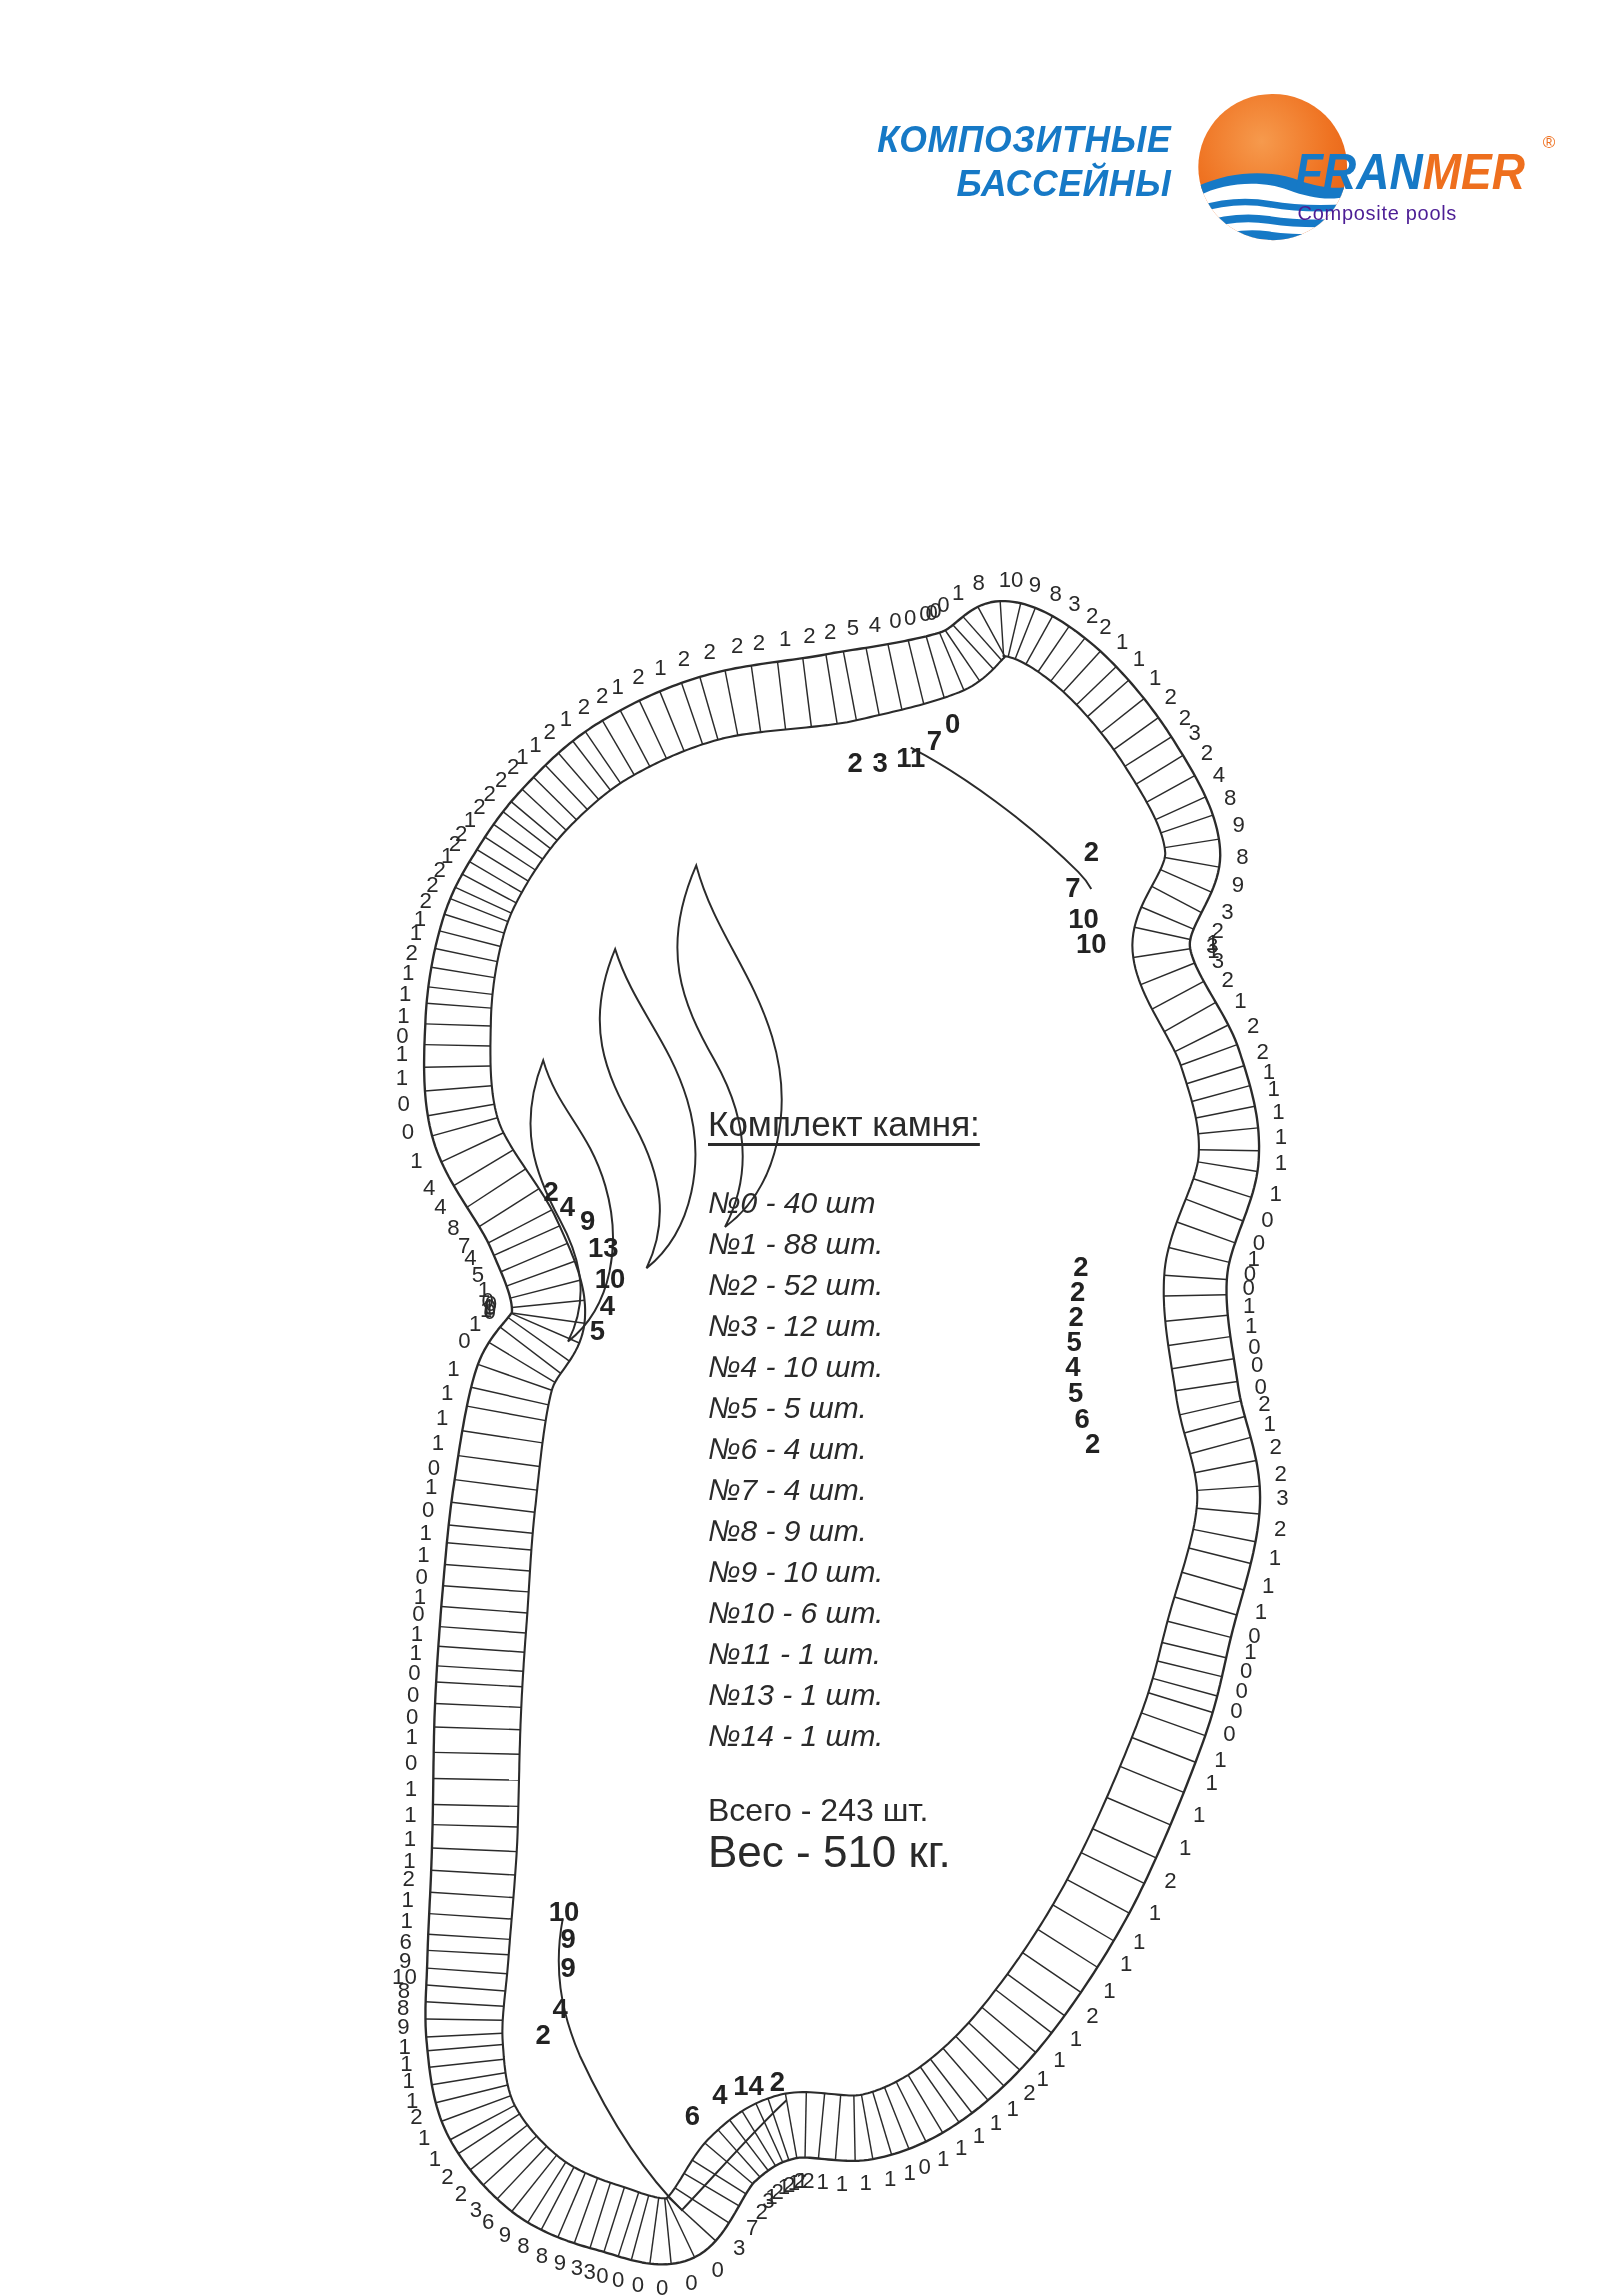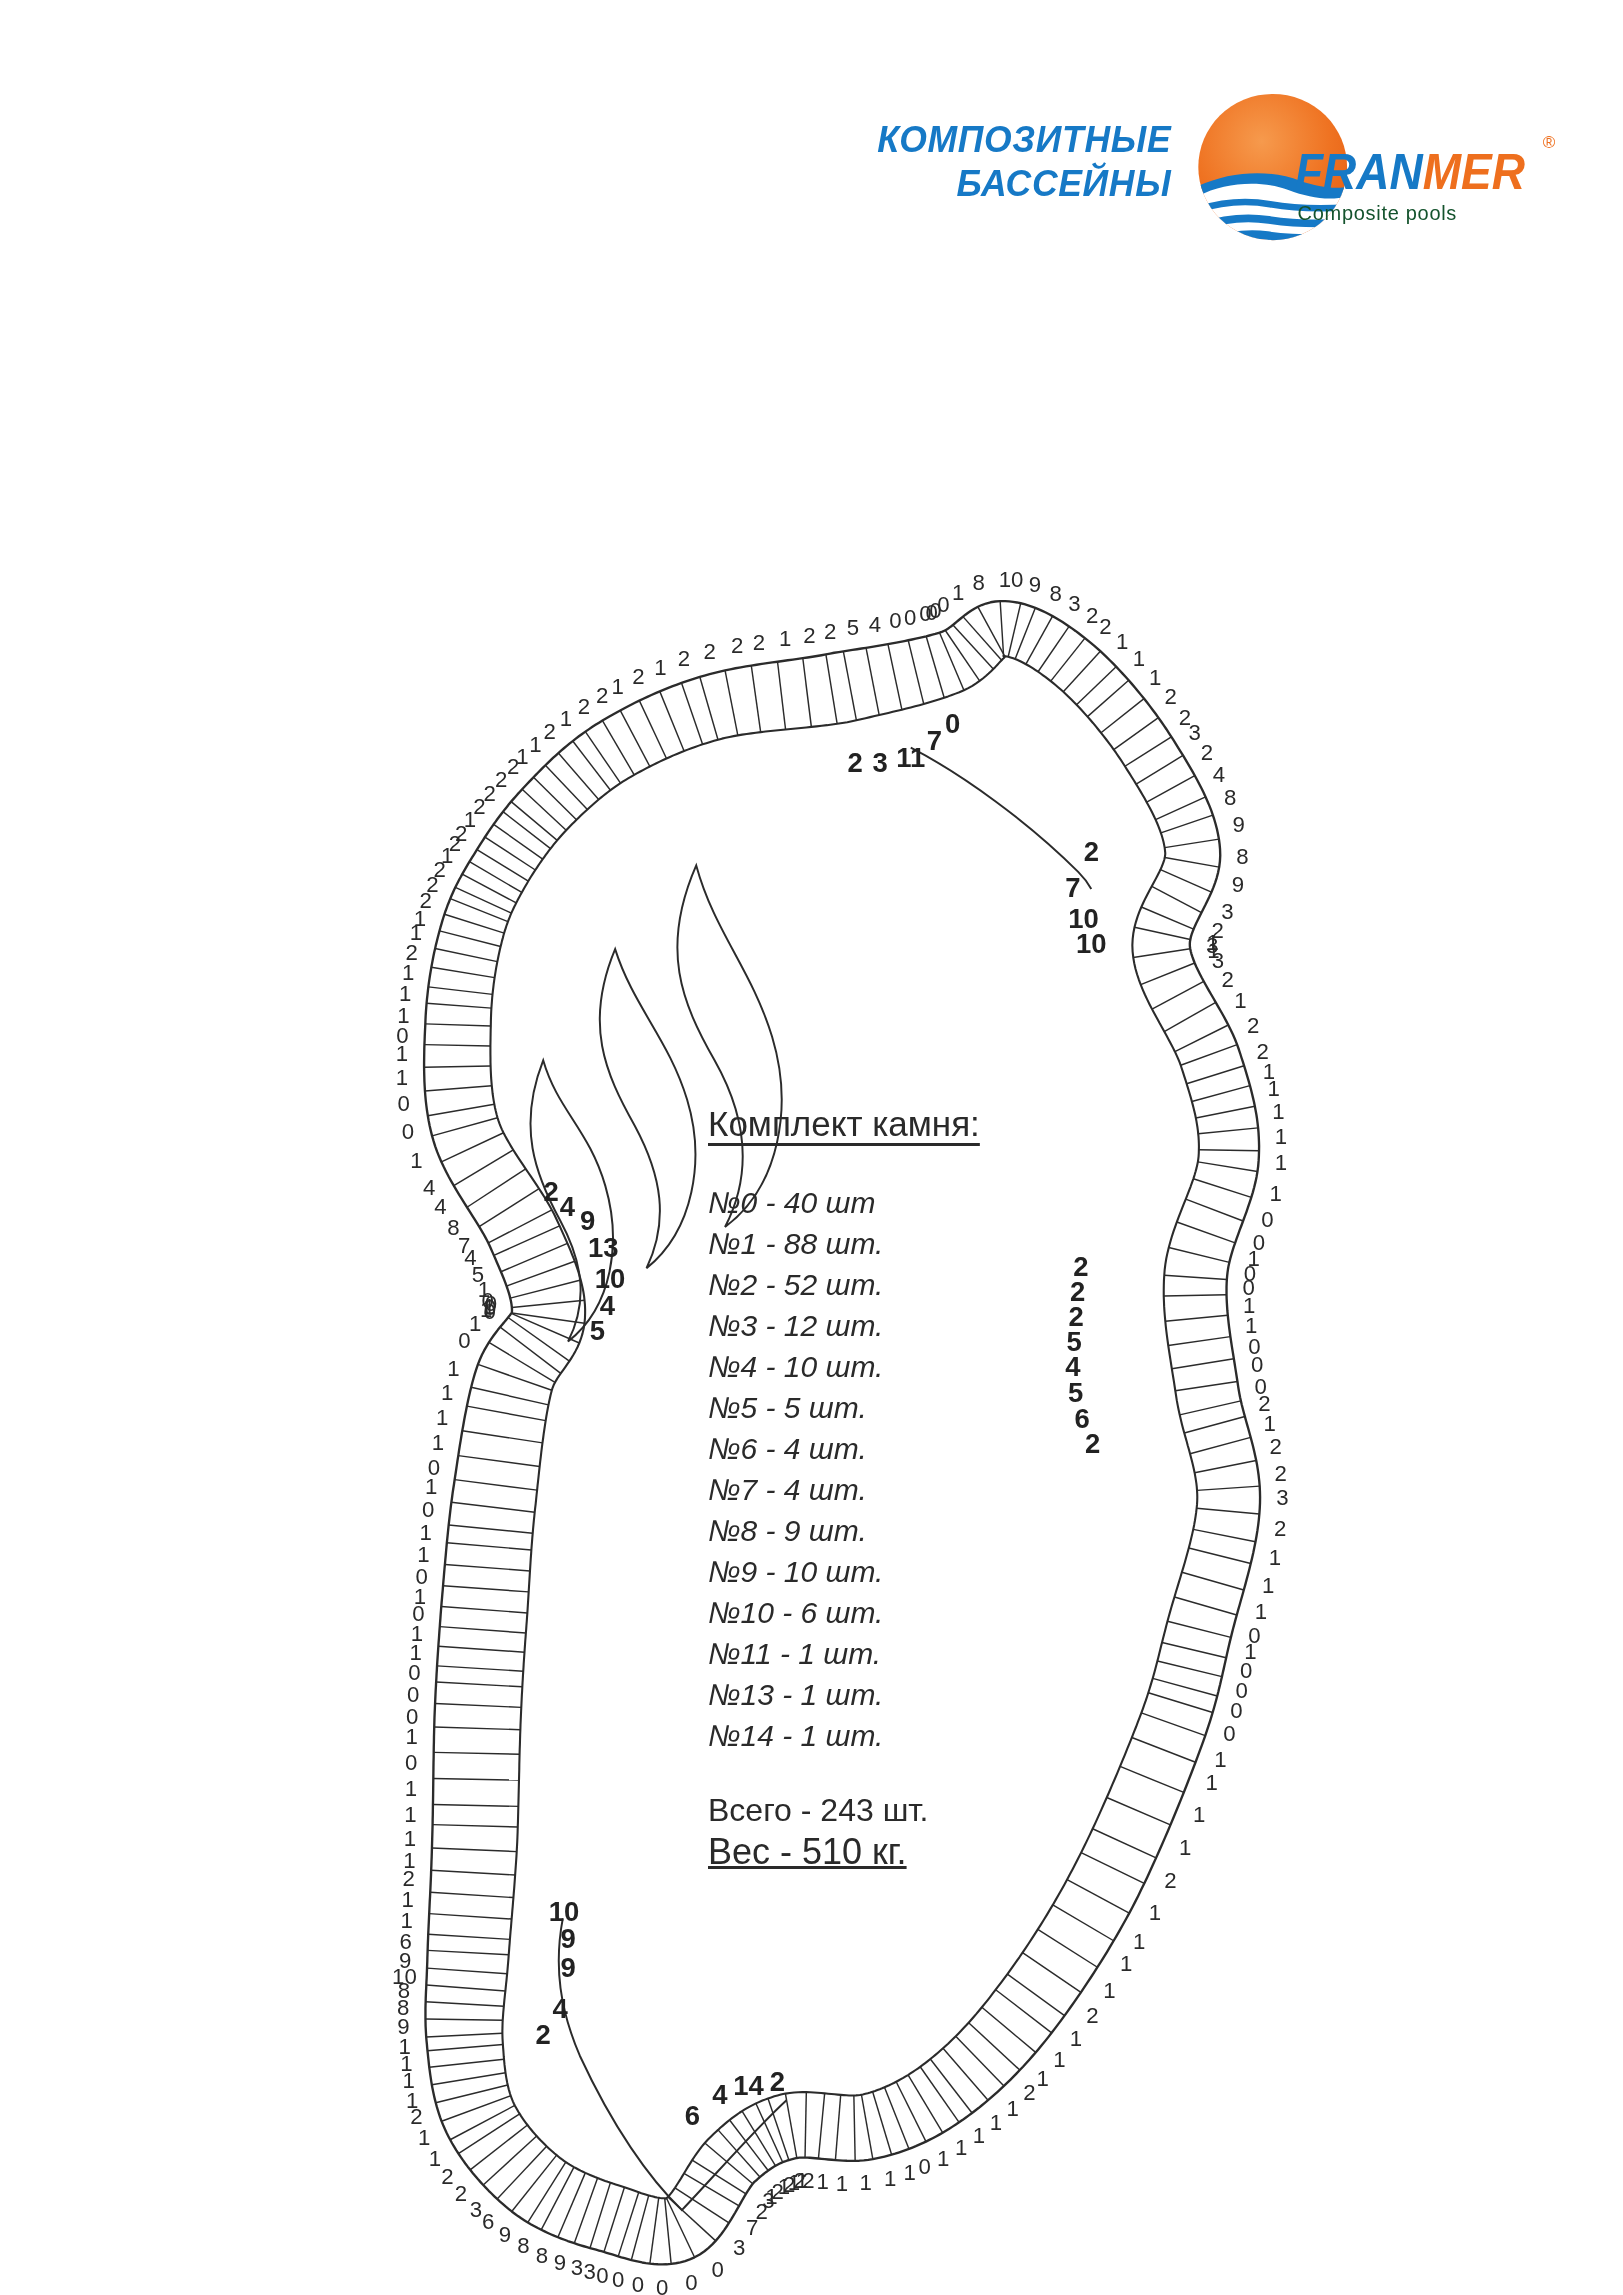--- a/index.html
+++ b/index.html
@@ -11,32 +11,32 @@
   .logo-text{position:absolute;right:366px;top:26px;text-align:right;color:#1679c6;
              font-weight:bold;font-style:italic;line-height:1.18;transform:scaleX(.96);transform-origin:right;}
   .logo-line1{font-size:37px;letter-spacing:0.7px;}
   .logo-line2{font-size:37px;letter-spacing:0.7px;}
   .logo-ball{position:absolute;left:288px;top:0px;width:154px;height:154px;}
   .brand{position:absolute;left:386px;top:51px;width:242px;font-style:italic;font-weight:bold;white-space:nowrap;}
   .brand-main{font-size:50px;letter-spacing:0px;transform:scaleX(.92);transform-origin:left;display:inline-block;}
   .brand-blue{color:#1679c6;}
   .brand-orange{color:#ee6f1e;}
   .brand-reg{position:absolute;right:-18.3px;top:-10.5px;font-size:17px;color:#ee6f1e;font-style:normal;font-weight:normal;}
-  .brand-tagline{font-size:20px;color:#14532d;font-weight:normal;font-style:normal;margin-top:1.3px;letter-spacing:0.7px;padding-left:2.6px;}
+  .brand-tagline{font-size:20px;color:#4c1d95;font-weight:normal;font-style:normal;margin-top:1.3px;letter-spacing:0.7px;padding-left:2.6px;}
 
   
   .title{position:absolute;left:0;top:228px;width:1624px;text-align:center;color:#2a2a2a;}
   .title div{line-height:74px;font-size:60px;transform:scaleX(.88);transform-origin:center;white-space:nowrap;}
 
   
   .legend{position:absolute;left:708px;top:1064px;color:#2a2a2a;}
   .legend-heading{font-size:35px;text-decoration:underline;text-underline-offset:6.5px;margin-bottom:38px;}
   .legend-item{font-size:30px;line-height:41px;white-space:nowrap;font-style:italic;}
   .legend-total{font-size:32px;line-height:41px;margin-top:34px;white-space:nowrap;}
-  .legend-weight{font-size:36px;line-height:41px;white-space:nowrap;text-decoration:underline;}
+  .legend-weight{font-size:44px;line-height:41px;white-space:nowrap;}
 
   
   #diagram{position:absolute;left:0;top:0;width:1624px;height:2295px;}
   .bottom-rule{position:absolute;left:0;top:2291px;width:1624px;height:1.3px;background:#b9b9b9;}
 </style>
 </head>
 <body>
 
 <div class="page">
 

